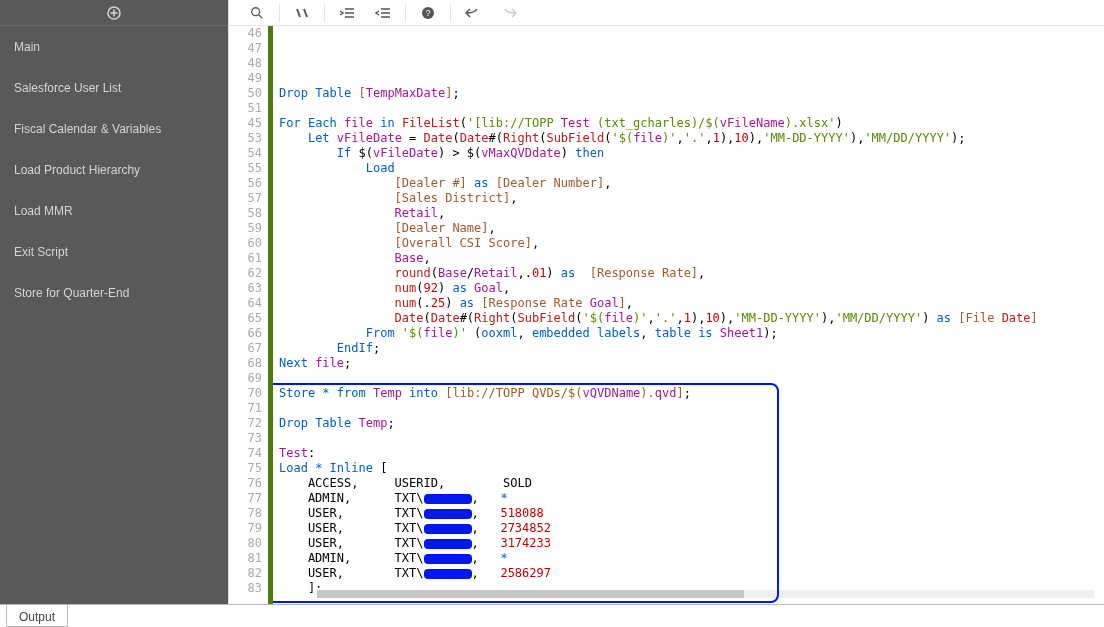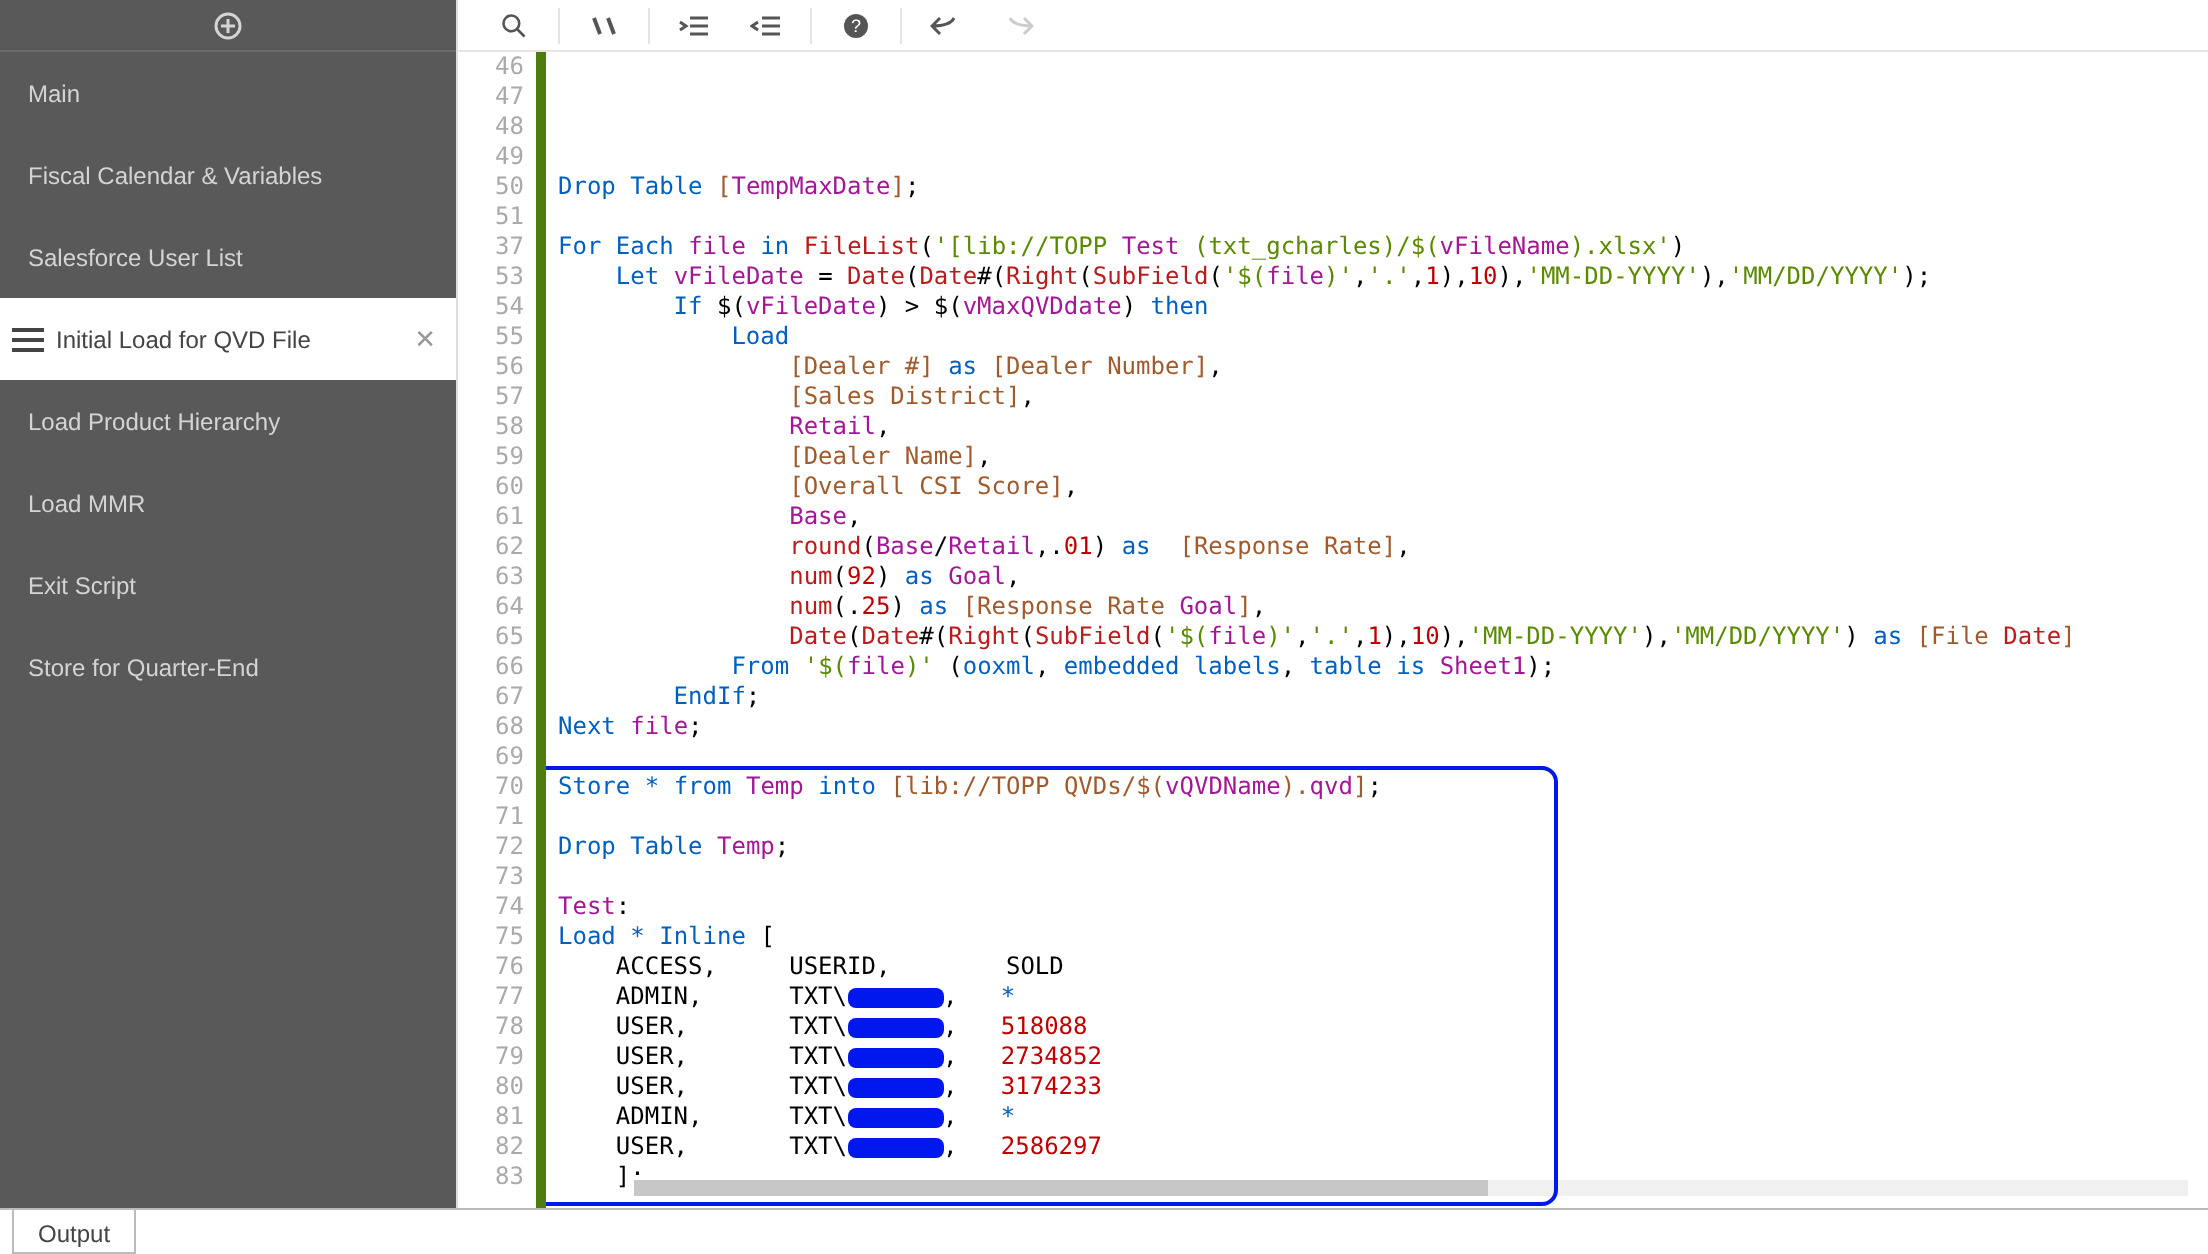--- a/index.html
+++ b/index.html
@@ -51,34 +51,25 @@
       <svg width="14" height="14" viewBox="0 0 14 14">
           <circle cx="7" cy="7" r="6" fill="none" stroke="#d4d4d4" stroke-width="1.5"></circle>
           <line x1="7" y1="3.5" x2="7" y2="10.5" stroke="#d4d4d4" stroke-width="1.5"></line>
           <line x1="3.5" y1="7" x2="10.5" y2="7" stroke="#d4d4d4" stroke-width="1.5"></line>
         </svg>
     </div>
     <div class="sidebar-item">
         <span>Main</span>
       </div>
     <div class="sidebar-item">
+        <span>Salesforce User List</span>
+      </div>
+    <div class="sidebar-item">
         <span>Fiscal Calendar &amp; Variables</span>
       </div>
-    <div class="sidebar-item">
-        <span>Salesforce User List</span>
-      </div>
-    <div class="active-wrap">
-      <span class="hamburger">
-          <span></span>
-          <span></span>
-          <span></span>
-        </span>
-      <span>Initial Load for QVD File</span>
-      <span class="close-x">✕</span>
-    </div>
     <div class="sidebar-item">
         <span>Load Product Hierarchy</span>
       </div>
     <div class="sidebar-item">
         <span>Load MMR</span>
       </div>
     <div class="sidebar-item">
         <span>Exit Script</span>
       </div>
     <div class="sidebar-item">
@@ -139,21 +130,21 @@
     </div>
 
     <div class="editor-wrap">
       <div class="gutter" id="gutter">
           <div>46</div>
           <div>47</div>
           <div>48</div>
           <div>49</div>
           <div>50</div>
           <div>51</div>
-          <div>37</div>
+          <div>45</div>
           <div>53</div>
           <div>54</div>
           <div>55</div>
           <div>56</div>
           <div>57</div>
           <div>58</div>
           <div>59</div>
           <div>60</div>
           <div>61</div>
           <div>62</div>

